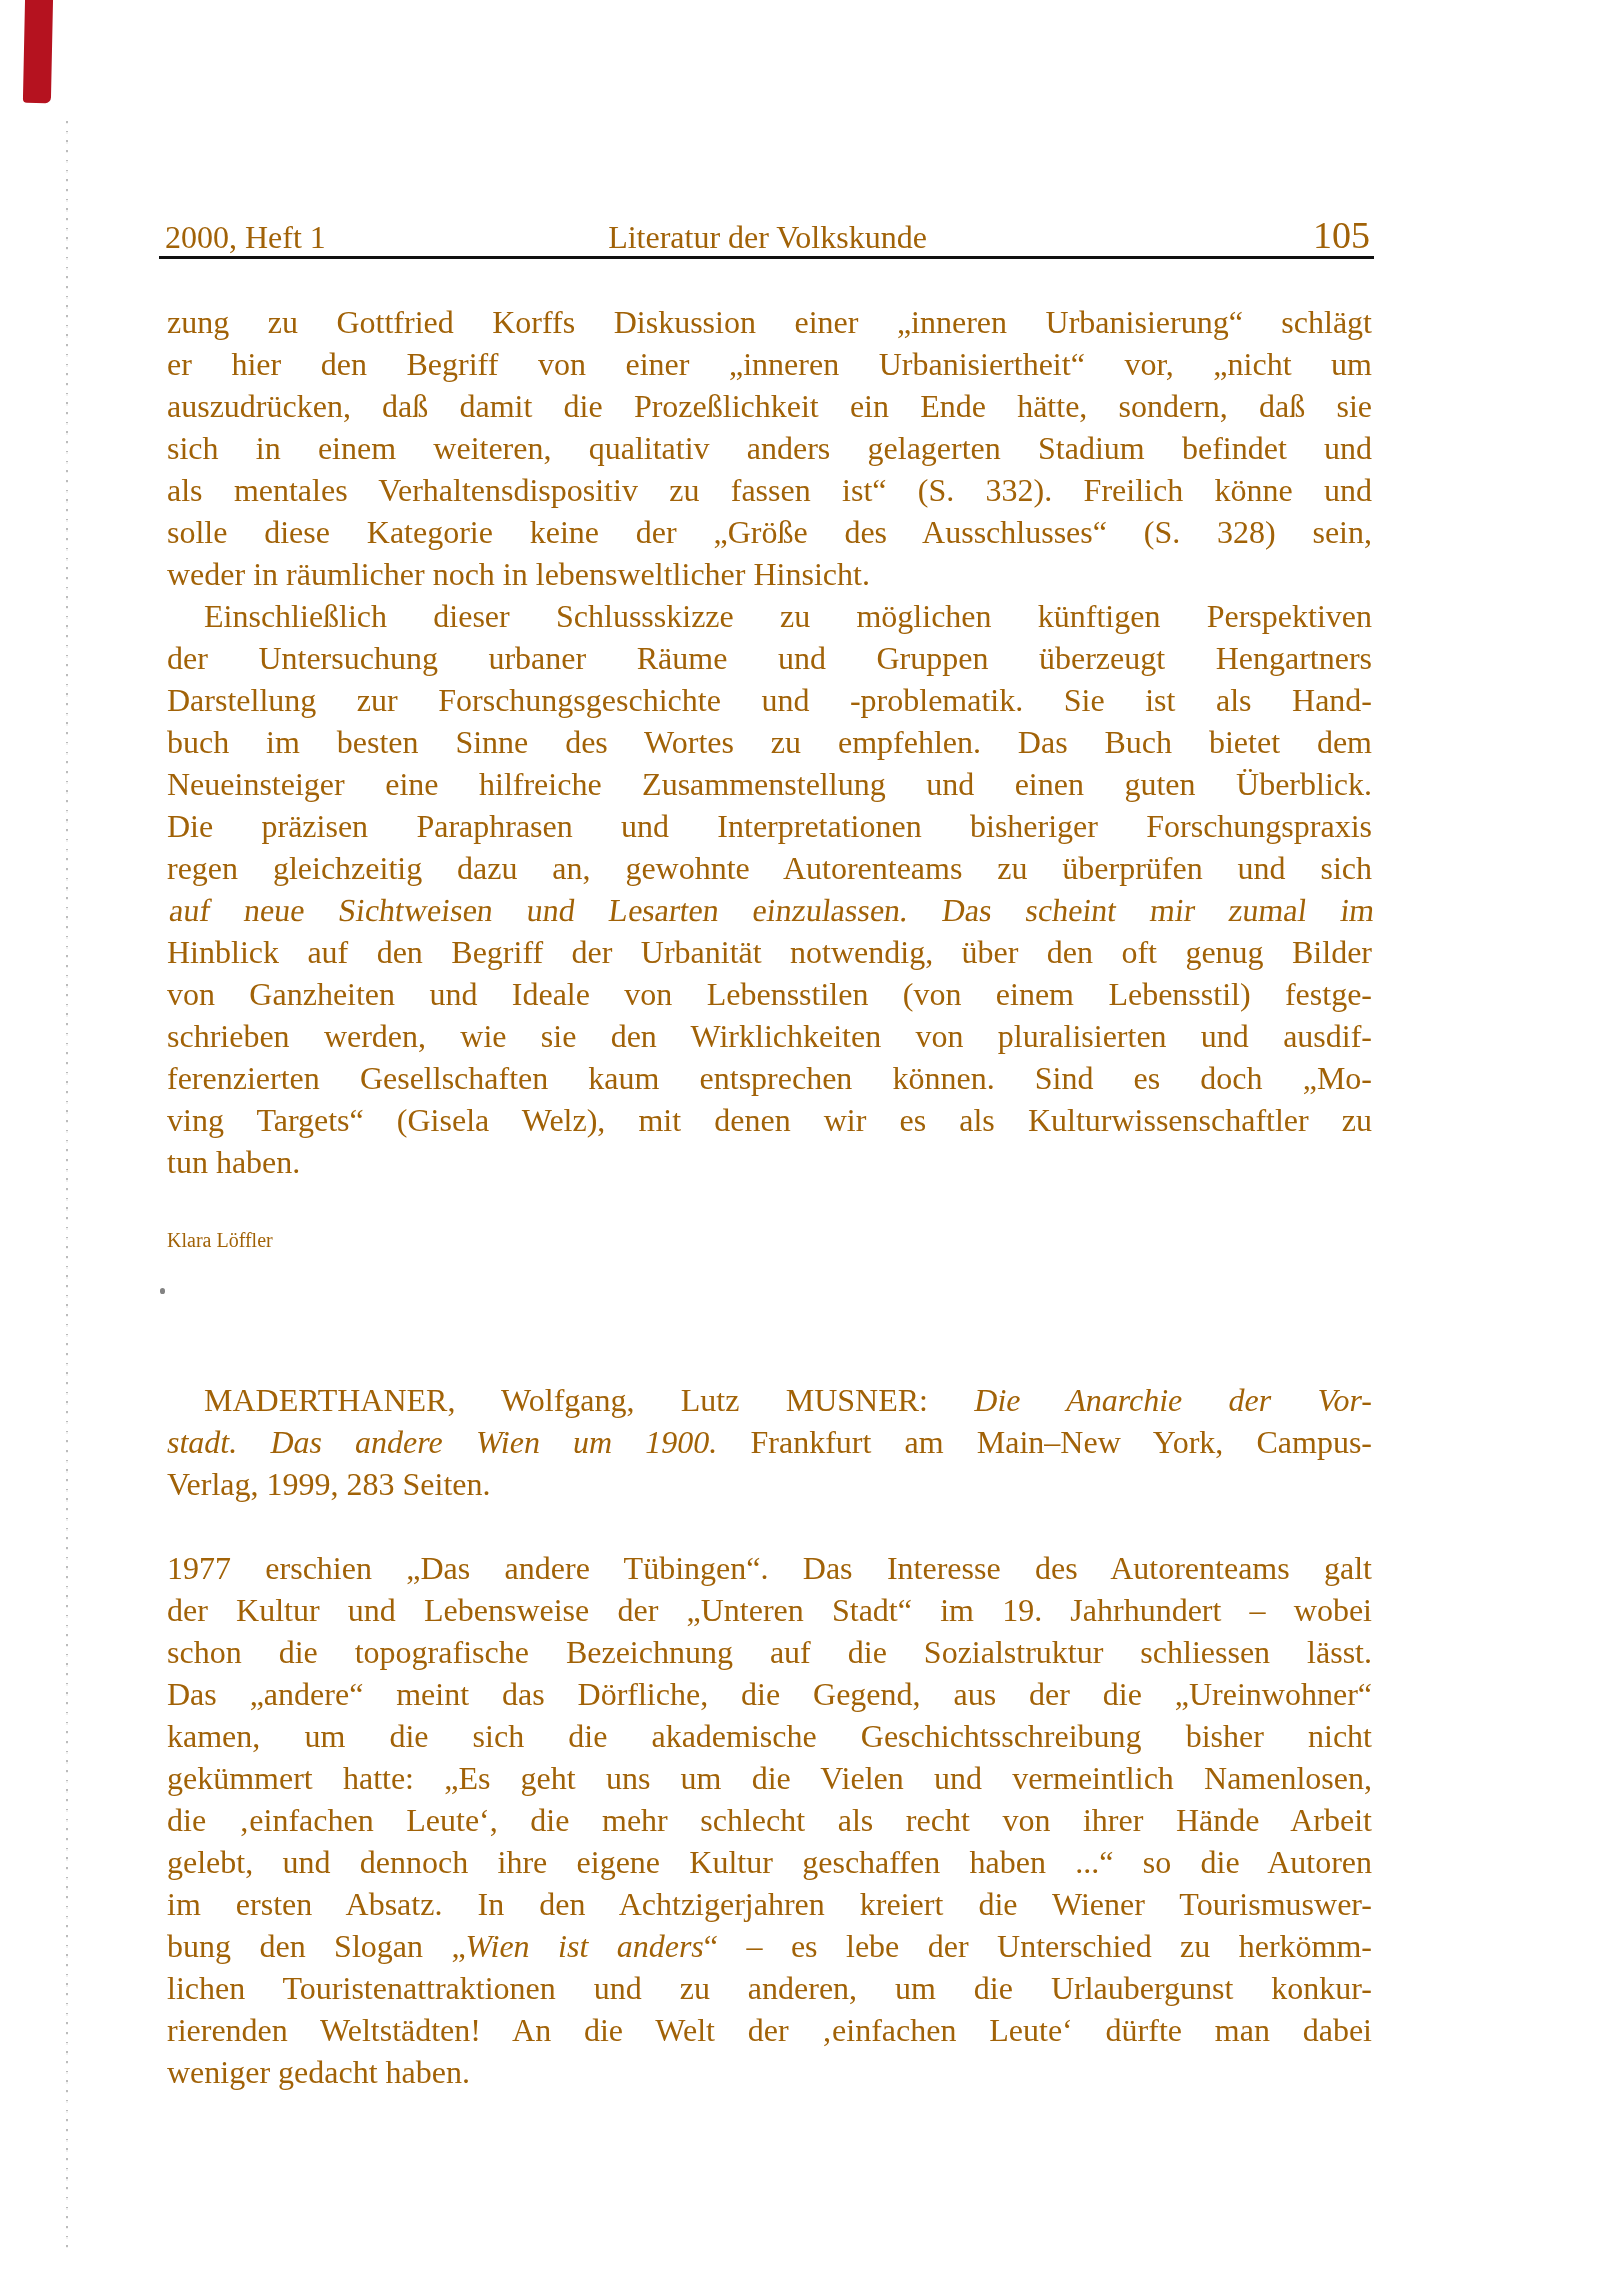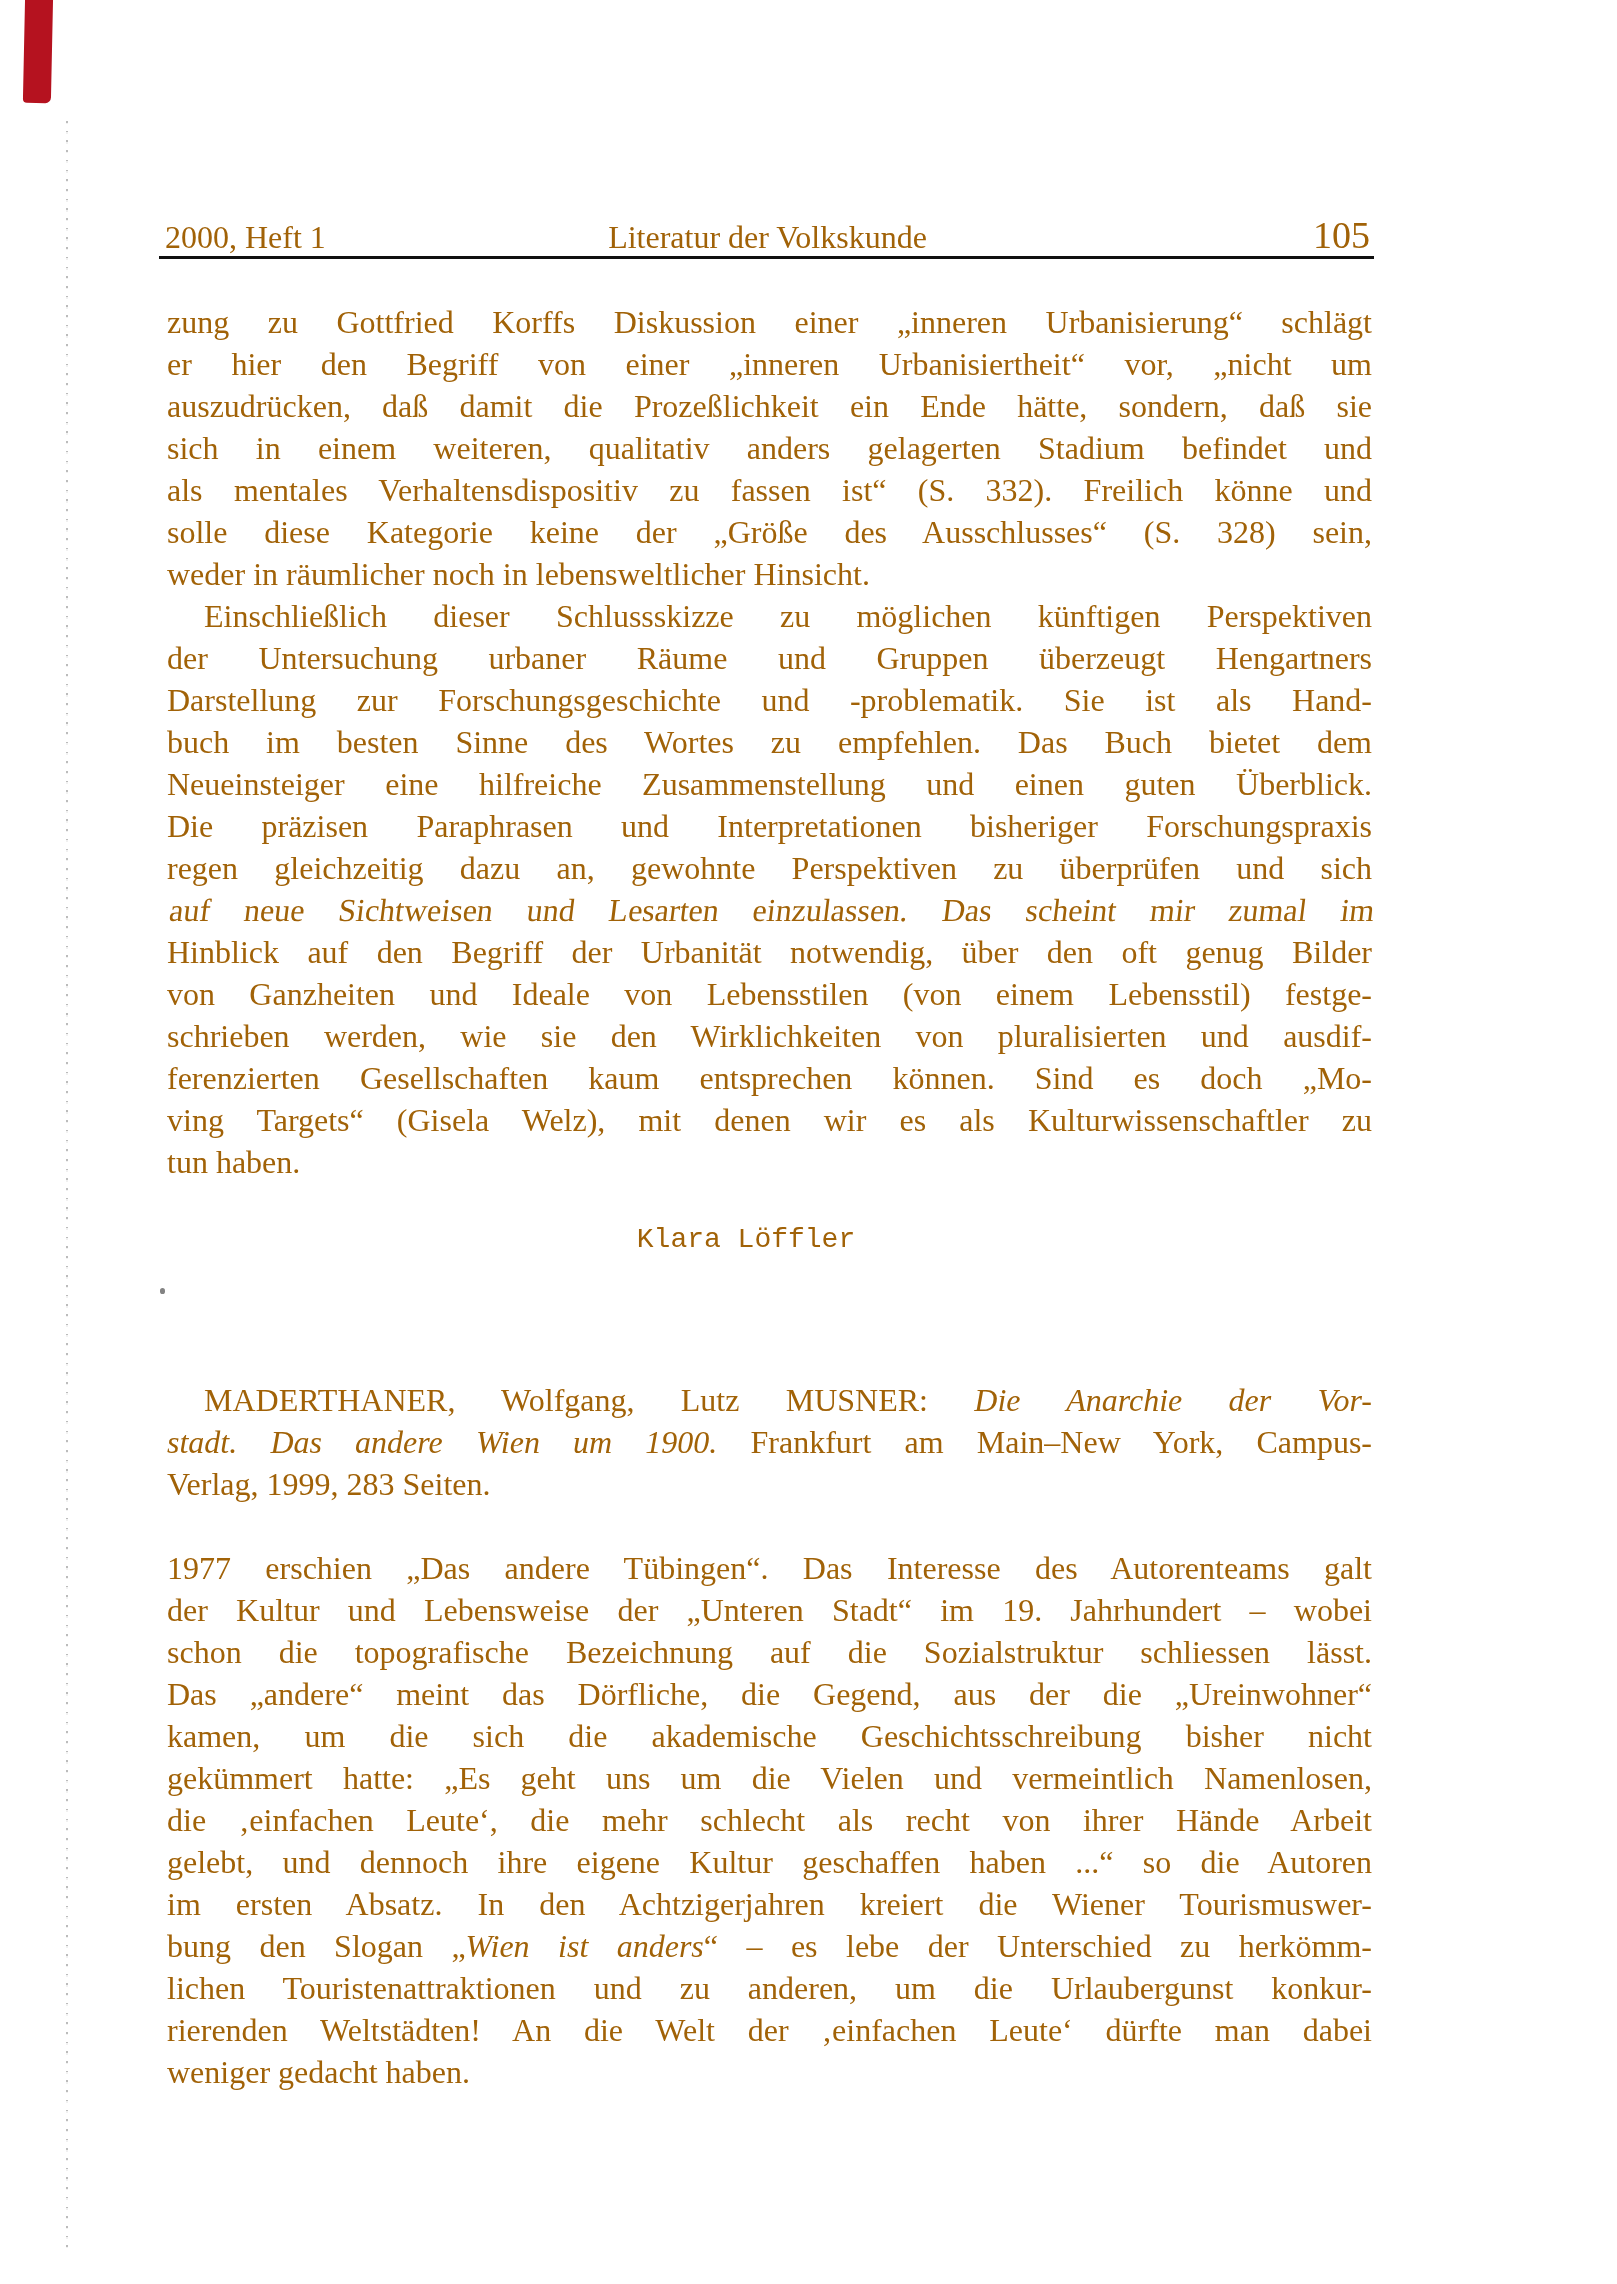--- a/index.html
+++ b/index.html
@@ -85,24 +85,23 @@
     overflow: hidden;
     white-space: normal;
   }
   .line.last { text-align-last: left; }
   .line.indent { text-indent: 37px; }
   .line.slant { transform: skewX(-7deg); transform-origin: 0 100%; }
   .line .it { font-style: italic; }
   .signature {
     height: 42px;
     line-height: 42px;
-    font-size: 28px;
-    text-align: center;
+    font-size: 20px;
+    text-align: left;
     padding-right: 47px;
-    font-family: Liberation Mono, monospace;
   }
   
   .blk-2 { margin-top: 36px; }   
   .blk-3 { margin-top: 118px; }  
   .blk-4 { margin-top: 42px; }   
 </style>
 </head>
 <body>
 
 <div class="page">
@@ -129,21 +128,21 @@
         <div class="line"><span>solle diese Kategorie keine der „Größe des Ausschlusses“ (S. 328) sein,</span></div>
         <div class="line last"><span>weder in räumlicher noch in lebensweltlicher Hinsicht.</span></div>
       </div>
       <div class="para blk-1">
         <div class="line indent"><span>Einschließlich dieser Schlussskizze zu möglichen künftigen Perspektiven</span></div>
         <div class="line"><span>der Untersuchung urbaner Räume und Gruppen überzeugt Hengartners</span></div>
         <div class="line"><span>Darstellung zur Forschungsgeschichte und -problematik. Sie ist als Hand-</span></div>
         <div class="line"><span>buch im besten Sinne des Wortes zu empfehlen. Das Buch bietet dem</span></div>
         <div class="line"><span>Neueinsteiger eine hilfreiche Zusammenstellung und einen guten Überblick.</span></div>
         <div class="line"><span>Die präzisen Paraphrasen und Interpretationen bisheriger Forschungspraxis</span></div>
-        <div class="line"><span>regen gleichzeitig dazu an, gewohnte Perspektiven zu überprüfen und sich</span></div>
+        <div class="line"><span>regen gleichzeitig dazu an, gewohnte Autorenteams zu überprüfen und sich</span></div>
         <div class="line slant"><span>auf neue Sichtweisen und Lesarten einzulassen. Das scheint mir zumal im</span></div>
         <div class="line"><span>Hinblick auf den Begriff der Urbanität notwendig, über den oft genug Bilder</span></div>
         <div class="line"><span>von Ganzheiten und Ideale von Lebensstilen (von einem Lebensstil) festge-</span></div>
         <div class="line"><span>schrieben werden, wie sie den Wirklichkeiten von pluralisierten und ausdif-</span></div>
         <div class="line"><span>ferenzierten Gesellschaften kaum entsprechen können. Sind es doch „Mo-</span></div>
         <div class="line"><span>ving Targets“ (Gisela Welz), mit denen wir es als Kulturwissenschaftler zu</span></div>
         <div class="line last"><span>tun haben.</span></div>
       </div>
       <div class="signature blk-2">Klara Löffler</div>
       <div class="para blk-3">

